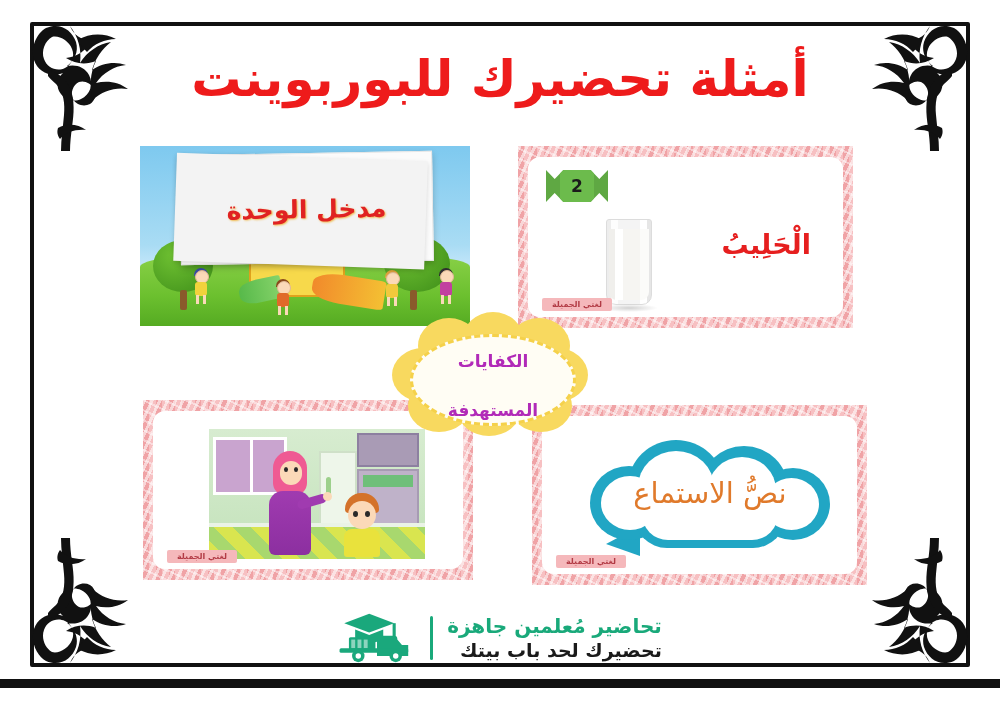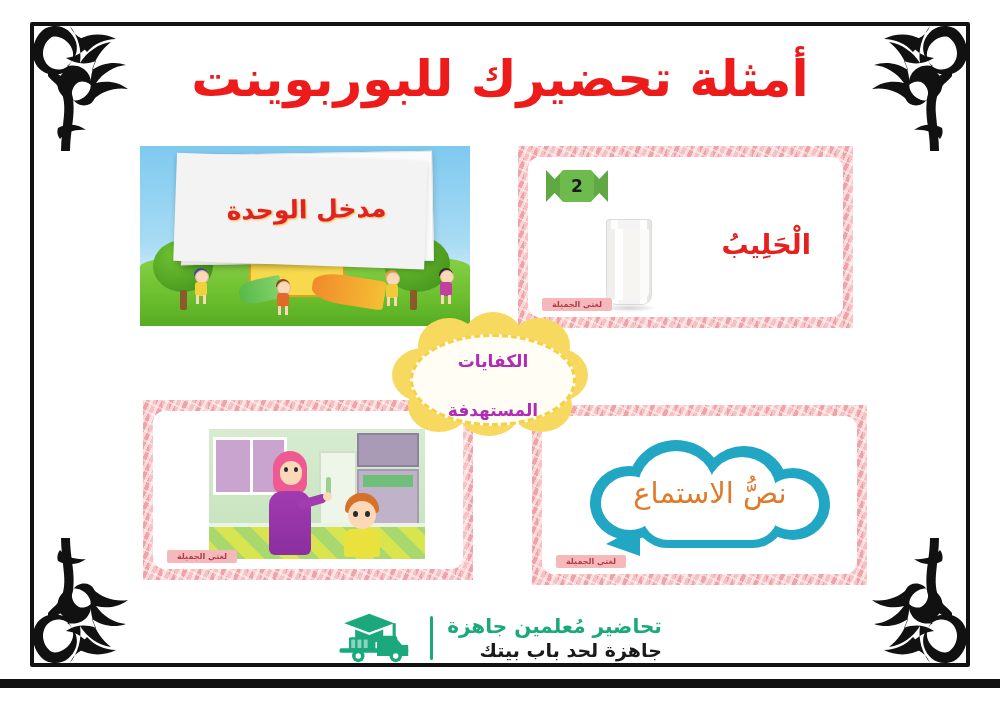--- a/index.html
+++ b/index.html
@@ -385,21 +385,21 @@
       <span>
         <span>الكفايات</span><br>
         <span>المستهدفة</span>
       </span>
     </div>
   </div>
 
   <div class="footer">
     <div class="footer-text">
       <div class="f-line1">تحاضير مُعلمين جاهزة</div>
-      <div class="f-line2">جاهزة لحد باب بيتك</div>
+      <div class="f-line2">تحضيرك لحد باب بيتك</div>
     </div>
     <div class="f-divider"></div>
     <svg class="truck-logo" viewBox="0 0 100 66">
       <path fill="#1aa87c" d="M40 2 8 14l32 12 32-12z"></path>
       <path fill="#1aa87c" d="M22 22v10c0 4 8 7 18 7s18-3 18-7V22l-18 7z"></path>
       <rect x="70" y="14" width="4" height="18" fill="#1aa87c"></rect>
       <circle cx="72" cy="34" r="4" fill="#1aa87c"></circle>
       <rect x="14" y="32" width="34" height="16" rx="2" fill="#1aa87c"></rect>
       <rect x="17" y="35" width="5" height="11" fill="#fff" opacity=".5"></rect>
       <rect x="25" y="35" width="5" height="11" fill="#fff" opacity=".5"></rect>

